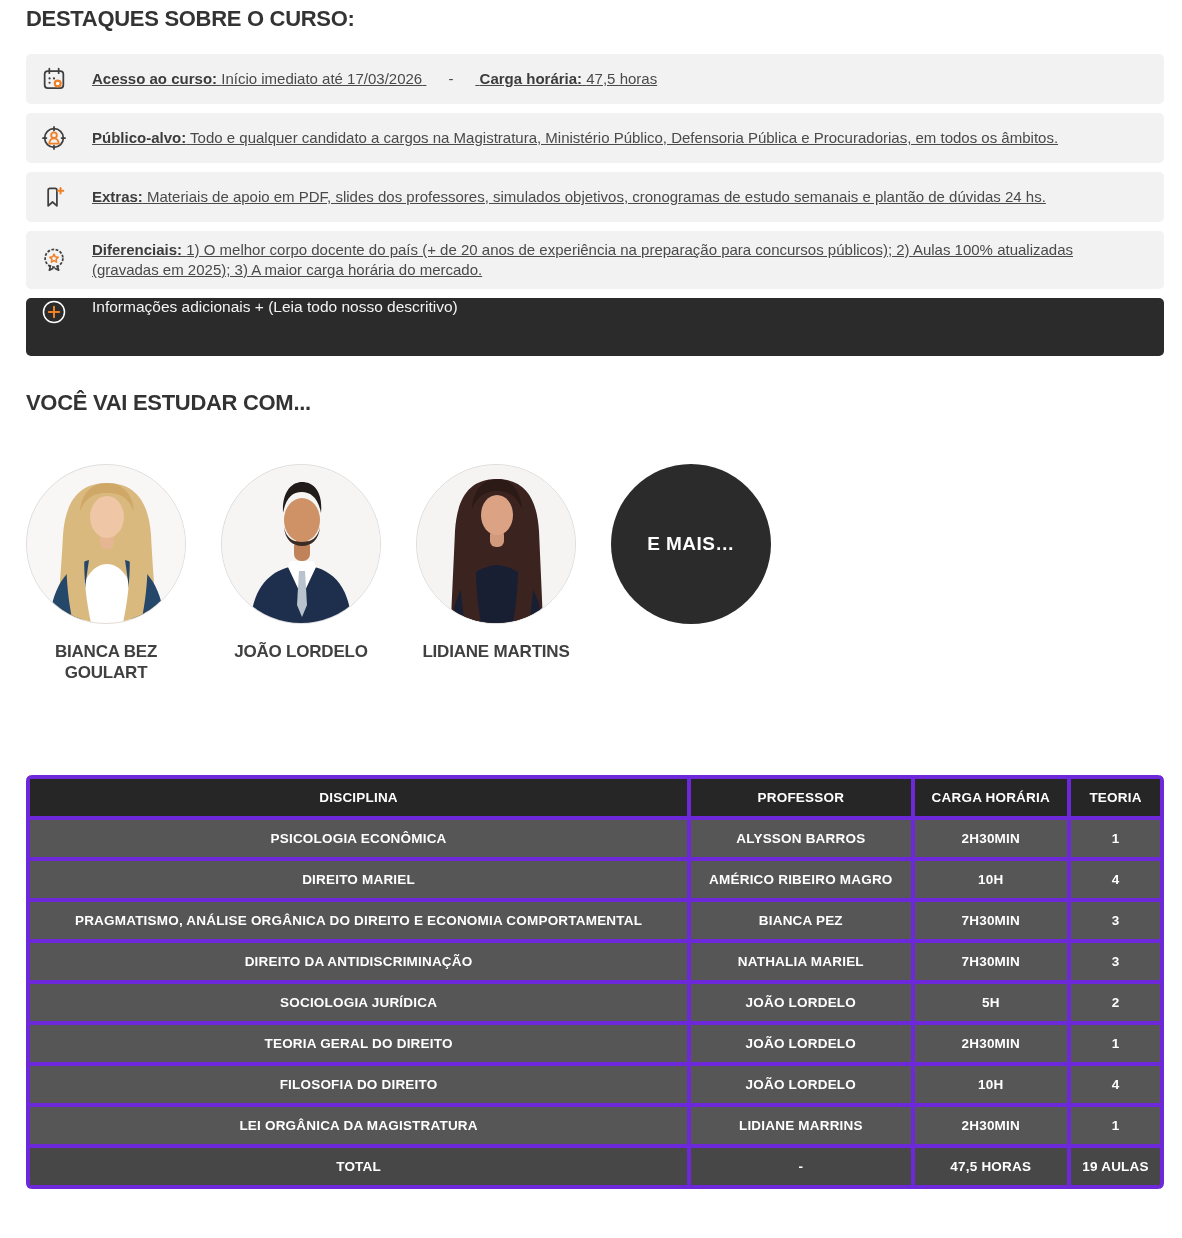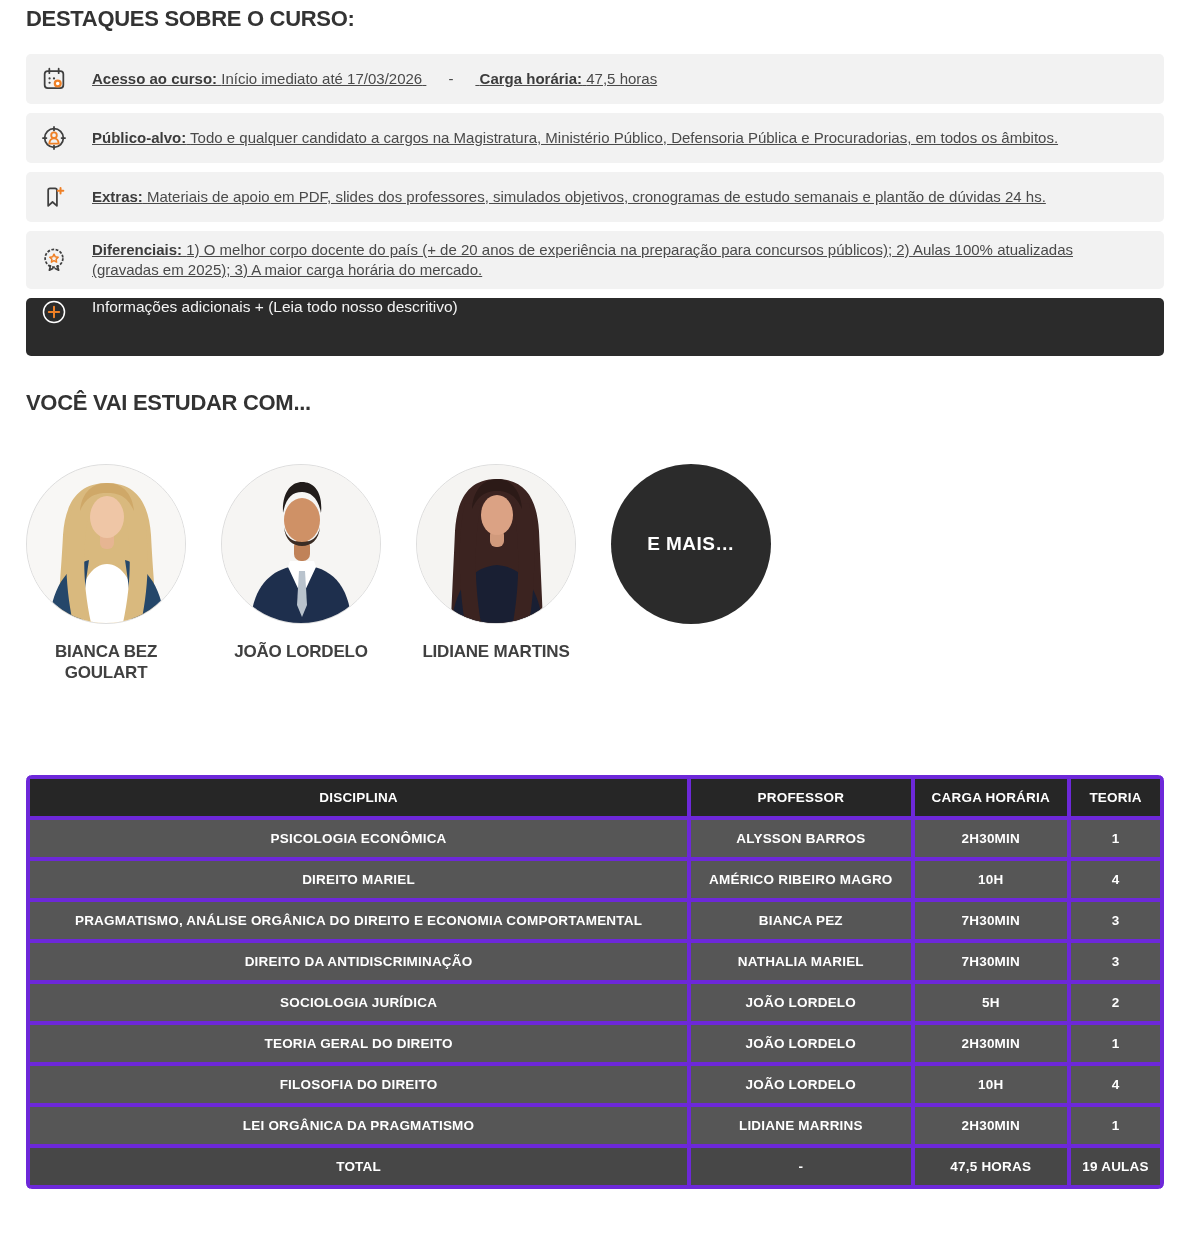--- a/index.html
+++ b/index.html
@@ -260,21 +260,21 @@
             <td>2H30MIN</td>
             <td>1</td>
           </tr>
           <tr>
             <td>FILOSOFIA DO DIREITO</td>
             <td>JOÃO LORDELO</td>
             <td>10H</td>
             <td>4</td>
           </tr>
           <tr>
-            <td>LEI ORGÂNICA DA PRAGMATISMO</td>
+            <td>LEI ORGÂNICA DA MAGISTRATURA</td>
             <td>LIDIANE MARRINS</td>
             <td>2H30MIN</td>
             <td>1</td>
           </tr>
           <tr class="total">
             <td>TOTAL</td>
             <td>-</td>
             <td>47,5 HORAS</td>
             <td>19 AULAS</td>
           </tr>

